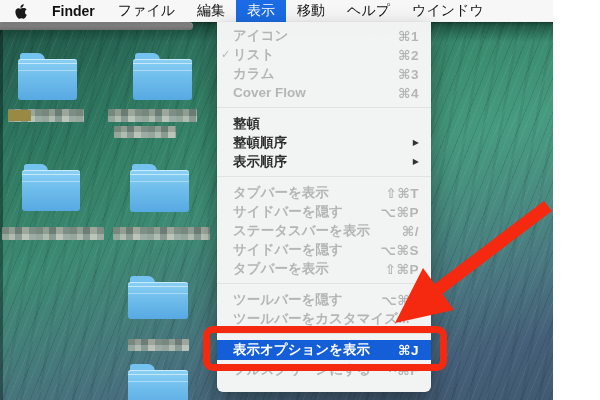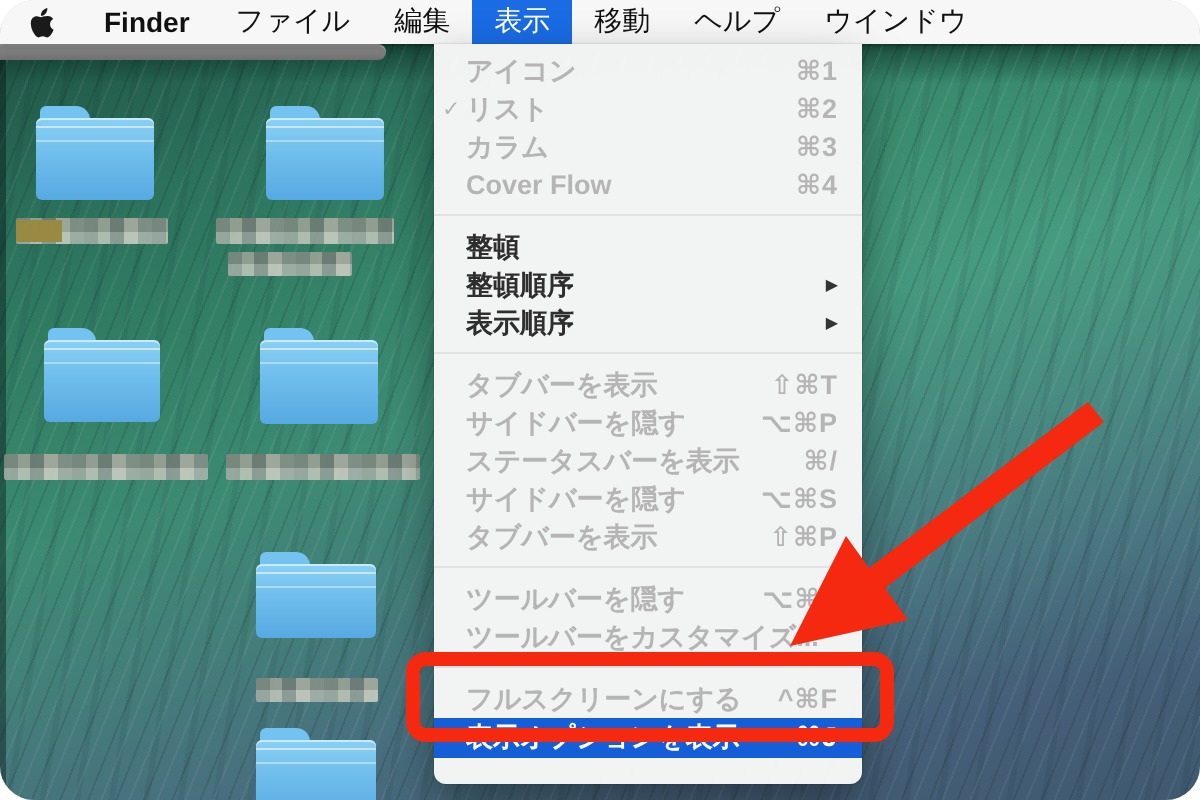--- a/index.html
+++ b/index.html
@@ -1,18 +1,18 @@
 <!DOCTYPE html>
 <html><head>
 <meta charset="utf-8">
 <style>
   * { margin:0; padding:0; box-sizing:border-box; }
   html,body { width:600px; height:400px; overflow:hidden; }
   body { font-family:"Liberation Sans","DejaVu Sans",sans-serif; }
-  #screen { position:relative; width:600px; height:400px; overflow:hidden; background:#e5e5e5;border-radius:17px; }
+  #screen { position:relative; width:553px; height:400px; overflow:hidden; background:#e5e5e5; }
 
   
   #wallpaper {
     position:absolute; left:0; top:22px; width:600px; height:378px;
     background:
       linear-gradient(180deg, rgba(8,38,28,.55) 0, rgba(8,38,28,0) 20px),
       radial-gradient(120% 90% at 88% 28%, rgba(96,200,160,.28), rgba(96,200,160,0) 62%),
       linear-gradient(163deg, #205445 0%, #2b705b 16%, #338066 32%, #3d8a73 46%, #438079 58%, #48707e 72%, #455f78 86%, #3f5970 100%);
   }
   #wallpaper .waves {
@@ -211,28 +211,28 @@
       </div>
       <div class="sep"></div>
       <div class="mi disabled">
         <span class="label">ツールバーを隠す</span>
         <span class="shortcut">⌥⌘T</span>
       </div>
       <div class="mi disabled">
         <span class="label">ツールバーをカスタマイズ...</span>
       </div>
       <div class="sep"></div>
-      <div class="mi disabled">
-        <span class="label">フルスクリーンにする</span>
-        <span class="shortcut">^⌘F</span>
-      </div>
       <div class="mi selected">
         <span class="label">表示オプションを表示</span>
         <span class="shortcut">⌘J</span>
       </div>
+      <div class="mi disabled">
+        <span class="label">フルスクリーンにする</span>
+        <span class="shortcut">^⌘F</span>
+      </div>
     </div>
 
   <div id="anno-box"></div>
 
   <svg id="anno-arrow" width="600" height="400" viewBox="0 0 600 400">
     <polygon points="544,201 552,211 442.5,294 454,310 395,323 423,268 434.5,284" fill="#f5290f"></polygon>
   </svg>
 
 </div>
 

